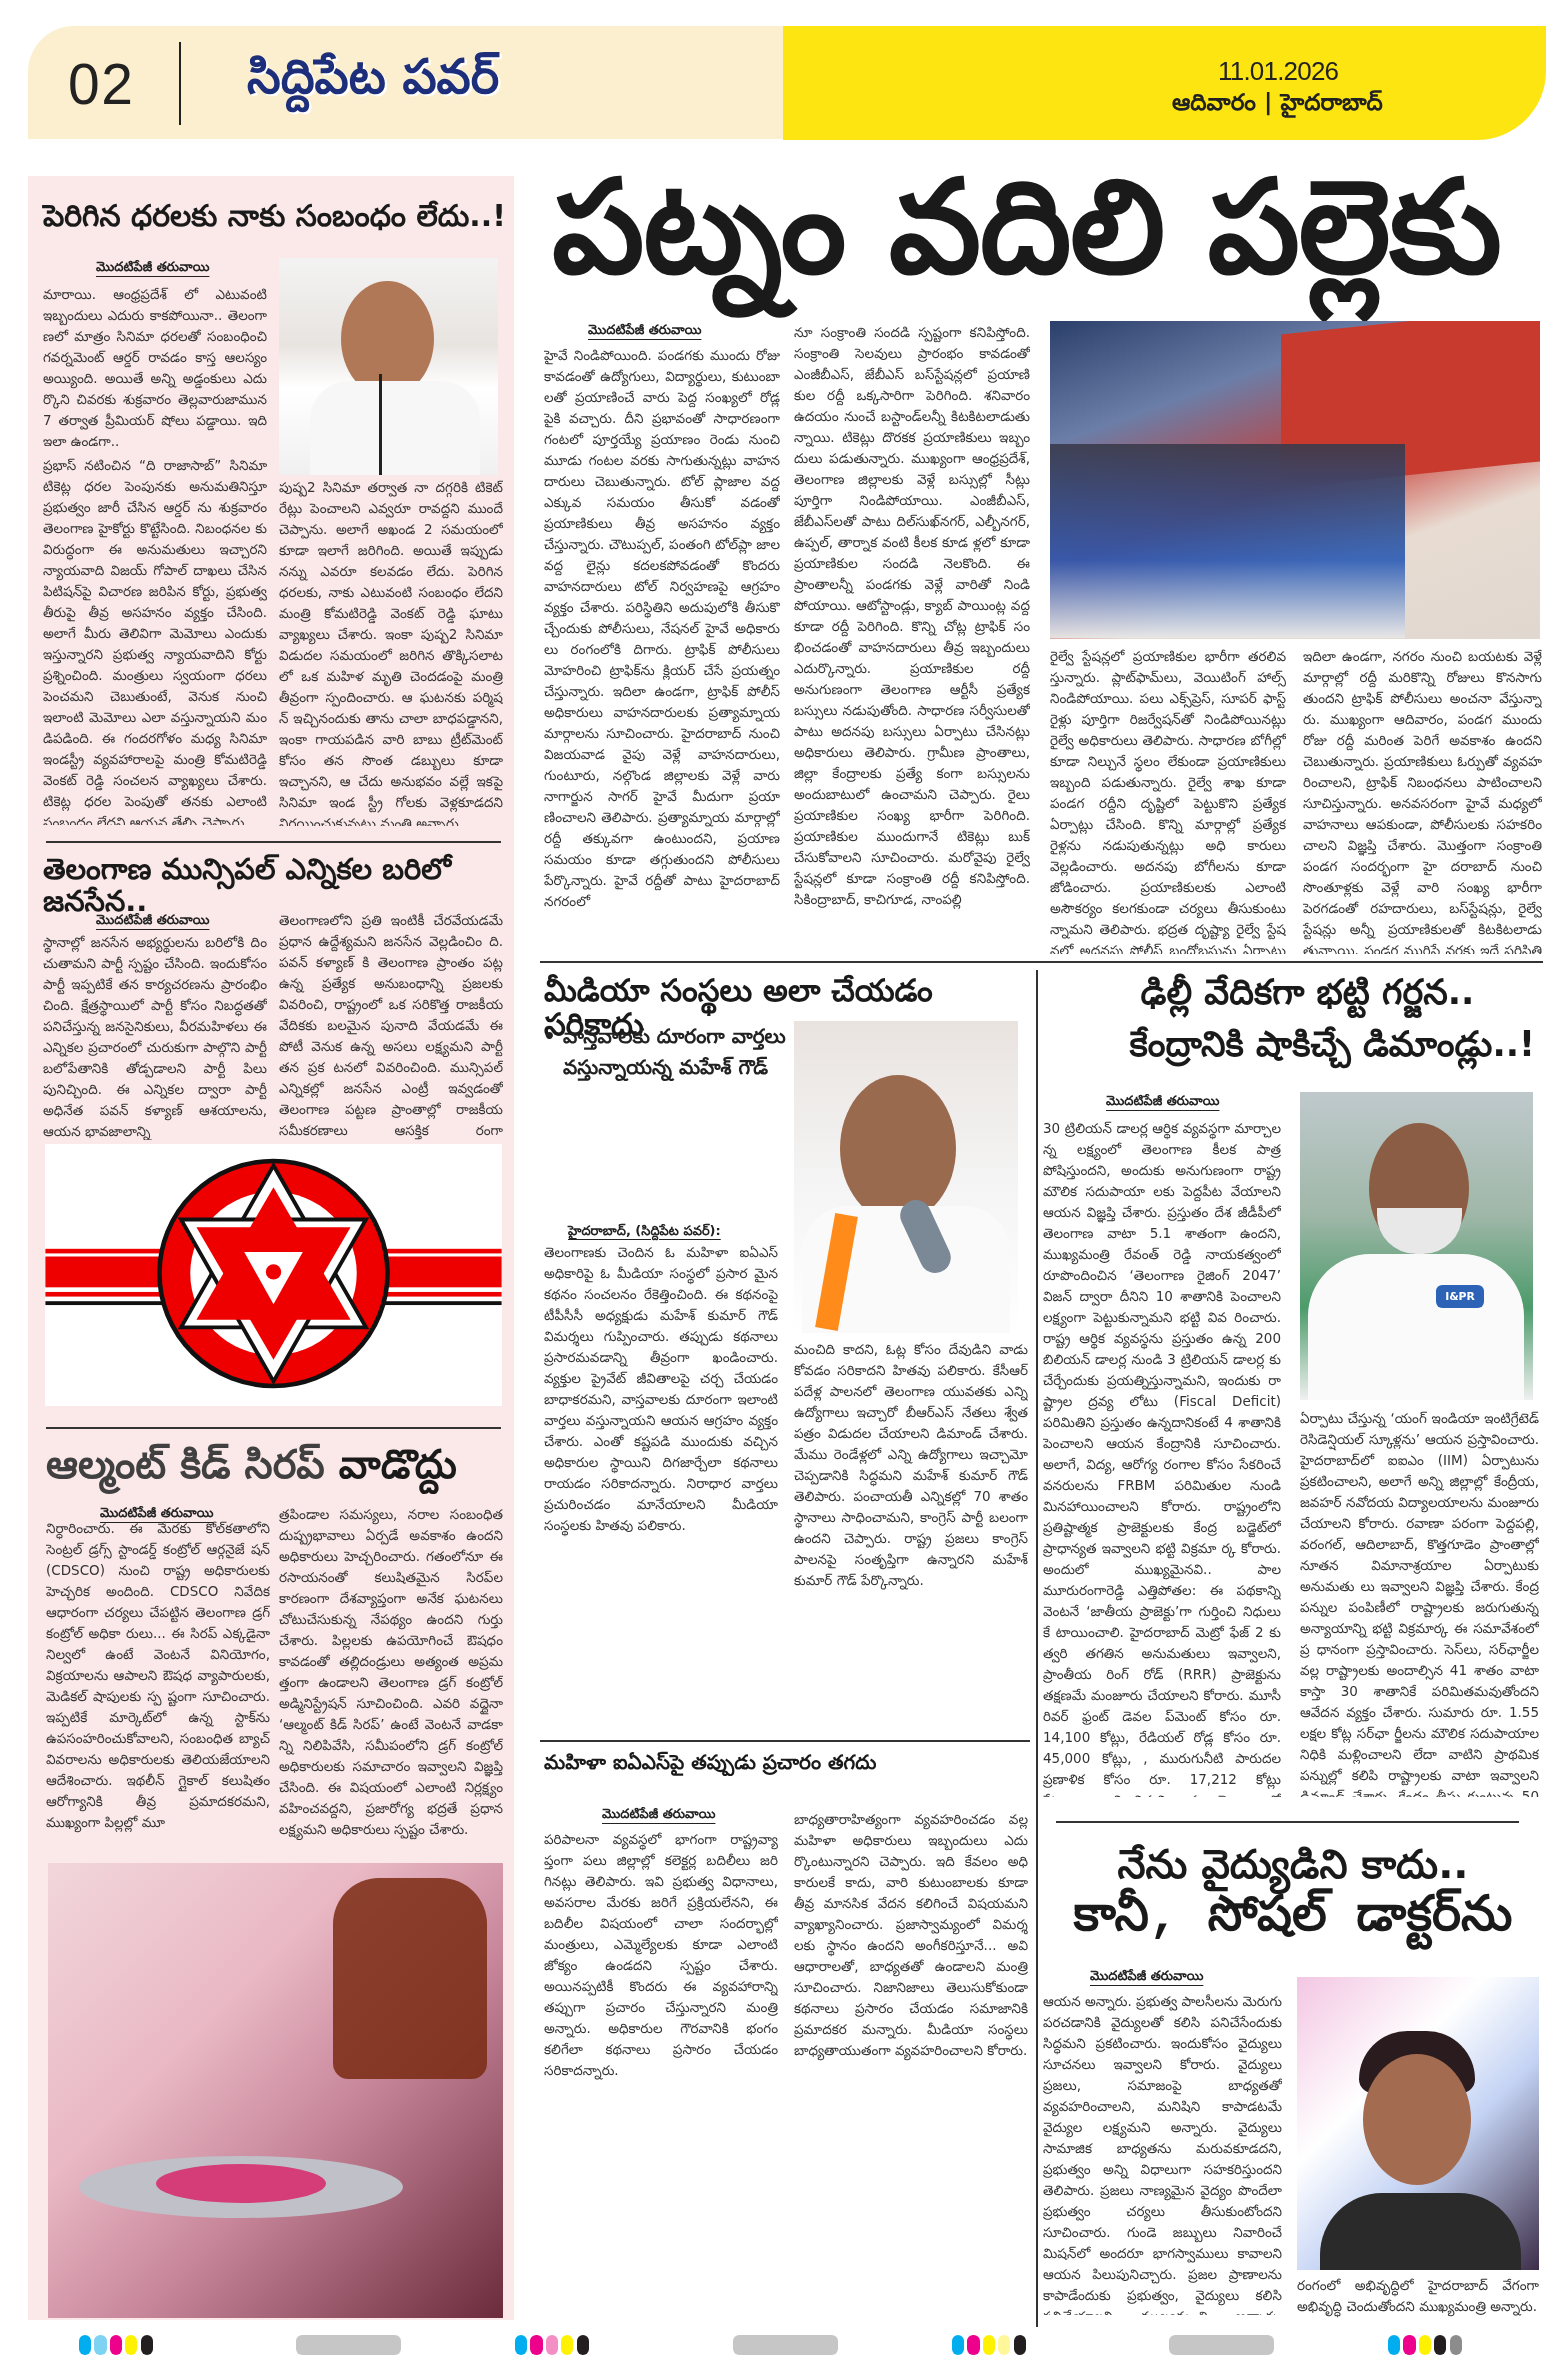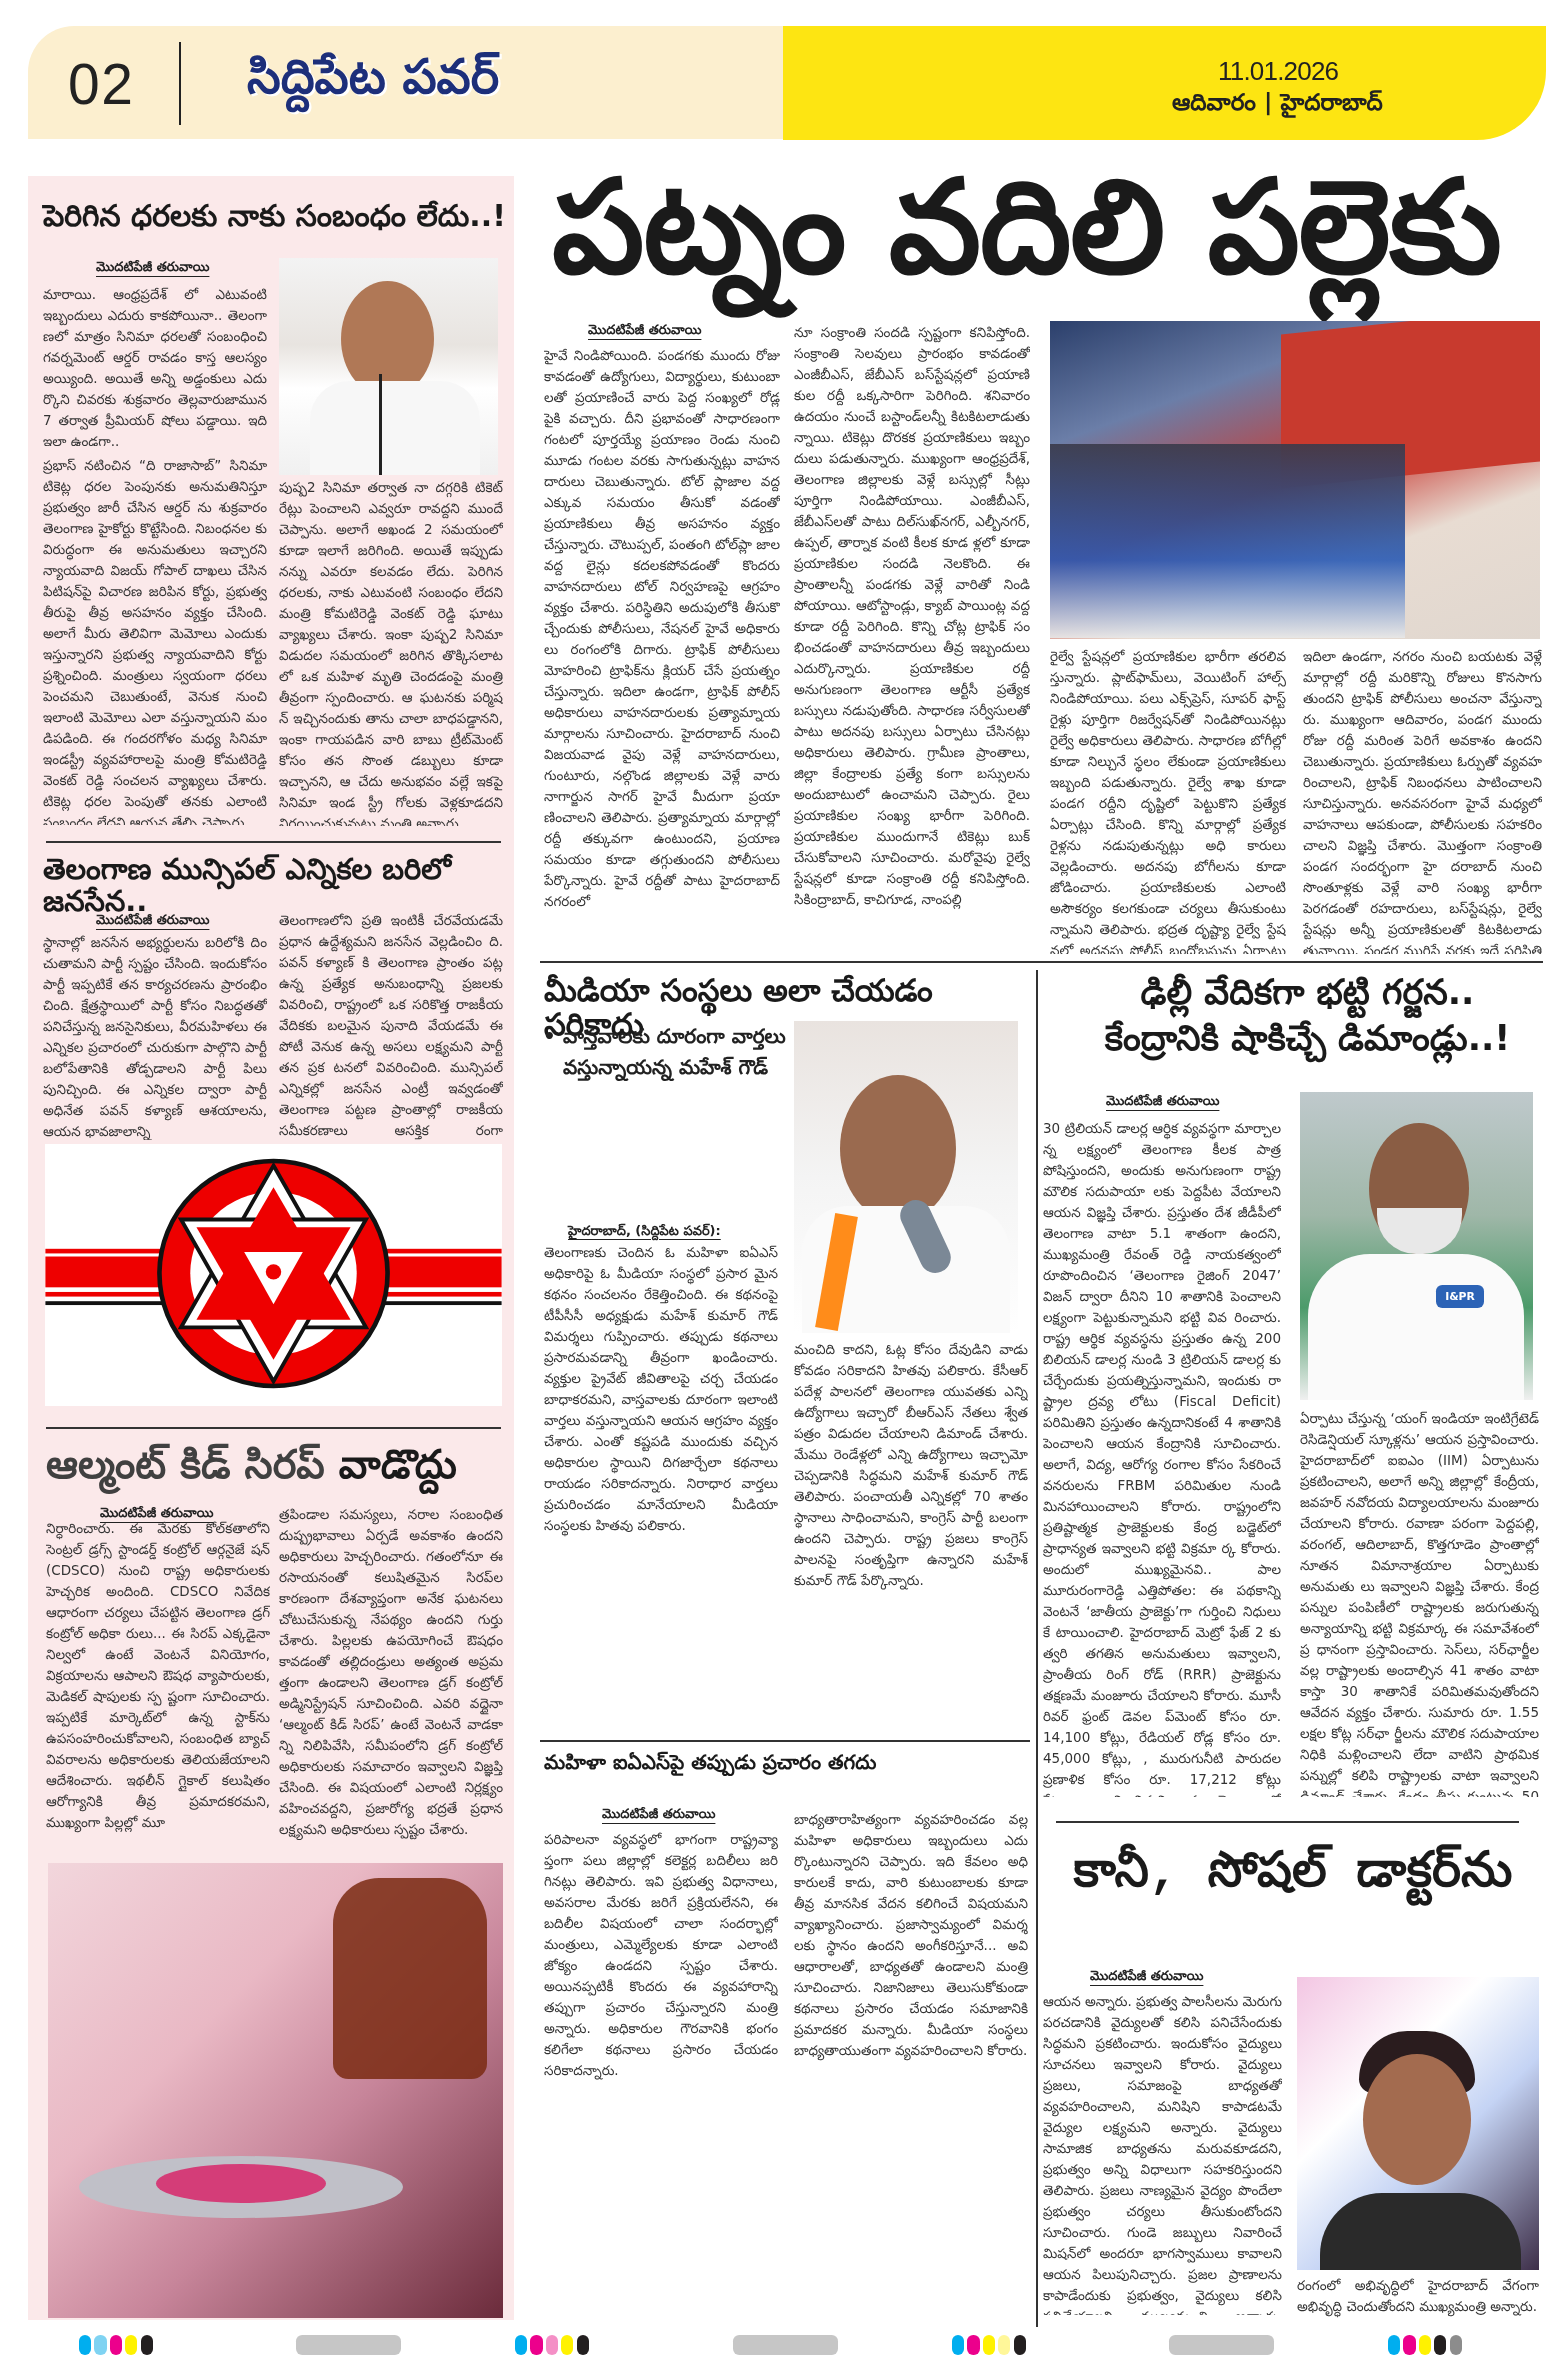--- a/index.html
+++ b/index.html
@@ -133,34 +133,35 @@
 <div class="abs body-text" style="left:794px;top:1339px;width:234px;height:396px;overflow:hidden;">మంచిది కాదని, ఓట్ల కోసం దేవుడిని వాడు కోవడం సరికాదని హితవు పలికారు. కేసీఆర్ పదేళ్ల పాలనలో తెలంగాణ యువతకు ఎన్ని ఉద్యోగాలు ఇచ్చారో బీఆర్ఎస్ నేతలు శ్వేత పత్రం విడుదల చేయాలని డిమాండ్ చేశారు. మేము రెండేళ్లలో ఎన్ని ఉద్యోగాలు ఇచ్చామో చెప్పడానికి సిద్ధమని మహేశ్ కుమార్ గౌడ్ తెలిపారు. పంచాయతీ ఎన్నికల్లో 70 శాతం స్థానాలు సాధించామని, కాంగ్రెస్ పార్టీ బలంగా ఉందని చెప్పారు. రాష్ట్ర ప్రజలు కాంగ్రెస్ పాలనపై సంతృప్తిగా ఉన్నారని మహేశ్ కుమార్ గౌడ్ పేర్కొన్నారు.</div>
 <div class="abs rule" style="left:540px;top:1740px;width:490px;"></div>
 
 <div class="abs story-title" style="left:544px;top:1751px;font-size:20px;width:486px;">మహిళా ఐఏఎస్‌పై తప్పుడు ప్రచారం తగదు</div>
 <div class="abs byline" style="left:602px;top:1806px;">మొదటిపేజీ తరువాయి</div>
 <div class="abs body-text" style="left:544px;top:1829px;width:234px;height:490px;overflow:hidden;">పరిపాలనా వ్యవస్థలో భాగంగా రాష్ట్రవ్యా ప్తంగా పలు జిల్లాల్లో కలెక్టర్ల బదిలీలు జరి గినట్లు తెలిపారు. ఇవి ప్రభుత్వ విధానాలు, అవసరాల మేరకు జరిగే ప్రక్రియలేనని, ఈ బదిలీల విషయంలో చాలా సందర్భాల్లో మంత్రులు, ఎమ్మెల్యేలకు కూడా ఎలాంటి జోక్యం ఉండదని స్పష్టం చేశారు. అయినప్పటికీ కొందరు ఈ వ్యవహారాన్ని తప్పుగా ప్రచారం చేస్తున్నారని మంత్రి అన్నారు. అధికారుల గౌరవానికి భంగం కలిగేలా కథనాలు ప్రసారం చేయడం సరికాదన్నారు.</div>
 <div class="abs body-text" style="left:794px;top:1809px;width:234px;height:511px;overflow:hidden;">బాధ్యతారాహిత్యంగా వ్యవహరించడం వల్ల మహిళా అధికారులు ఇబ్బందులు ఎదు ర్కొంటున్నారని చెప్పారు. ఇది కేవలం అధి కారులకే కాదు, వారి కుటుంబాలకు కూడా తీవ్ర మానసిక వేదన కలిగించే విషయమని వ్యాఖ్యానించారు. ప్రజాస్వామ్యంలో విమర్శ లకు స్థానం ఉందని అంగీకరిస్తూనే... అవి ఆధారాలతో, బాధ్యతతో ఉండాలని మంత్రి సూచించారు. నిజానిజాలు తెలుసుకోకుండా కథనాలు ప్రసారం చేయడం సమాజానికి ప్రమాదకర మన్నారు. మీడియా సంస్థలు బాధ్యతాయుతంగా వ్యవహరించాలని కోరారు.</div>
 
 <div class="abs story-title" style="left:1080px;top:973px;font-size:35px;width:455px;text-align:center;font-weight:900;">
   <div>ఢిల్లీ వేదికగా భట్టి గర్జన..</div>
-  <div style="margin-top:7px;">కేంద్రానికి షాకిచ్చే డిమాండ్లు..!</div>
+  <div style="margin-top:13px;text-align:right;">కేంద్రానికి షాకిచ్చే డిమాండ్లు..!</div>
 </div>
 <div class="abs byline" style="left:1106px;top:1093px;">మొదటిపేజీ తరువాయి</div>
 <div class="abs body-text" style="left:1043px;top:1118px;width:238px;height:679px;overflow:hidden;">30 ట్రిలియన్ డాలర్ల ఆర్థిక వ్యవస్థగా మార్చాల న్న లక్ష్యంలో తెలంగాణ కీలక పాత్ర పోషిస్తుందని, అందుకు అనుగుణంగా రాష్ట్ర మౌలిక సదుపాయా లకు పెద్దపీట వేయాలని ఆయన విజ్ఞప్తి చేశారు. ప్రస్తుతం దేశ జీడీపీలో తెలంగాణ వాటా 5.1 శాతంగా ఉందని, ముఖ్యమంత్రి రేవంత్ రెడ్డి నాయకత్వంలో రూపొందించిన ‘తెలంగాణ రైజింగ్ 2047’ విజన్ ద్వారా దీనిని 10 శాతానికి పెంచాలని లక్ష్యంగా పెట్టుకున్నామని భట్టి వివ రించారు. రాష్ట్ర ఆర్థిక వ్యవస్థను ప్రస్తుతం ఉన్న 200 బిలియన్ డాలర్ల నుండి 3 ట్రిలియన్ డాలర్ల కు చేర్చేందుకు ప్రయత్నిస్తున్నామని, ఇందుకు రా ష్ట్రాల ద్రవ్య లోటు (Fiscal Deficit) పరిమితిని ప్రస్తుతం ఉన్నదానికంటే 4 శాతానికి పెంచాలని ఆయన కేంద్రానికి సూచించారు. అలాగే, విద్య, ఆరోగ్య రంగాల కోసం సేకరించే వనరులను FRBM పరిమితుల నుండి మినహాయించాలని కోరారు. రాష్ట్రంలోని ప్రతిష్టాత్మక ప్రాజెక్టులకు కేంద్ర బడ్జెట్‌లో ప్రాధాన్యత ఇవ్వాలని భట్టి విక్రమా ర్క కోరారు. అందులో ముఖ్యమైనవి.. పాల మూరురంగారెడ్డి ఎత్తిపోతల: ఈ పథకాన్ని వెంటనే ‘జాతీయ ప్రాజెక్టు’గా గుర్తించి నిధులు కే టాయించాలి. హైదరాబాద్ మెట్రో ఫేజ్ 2 కు త్వరి తగతిన అనుమతులు ఇవ్వాలని, ప్రాంతీయ రింగ్ రోడ్ (RRR) ప్రాజెక్టును తక్షణమే మంజూరు చేయాలని కోరారు. మూసీ రివర్ ఫ్రంట్ డెవల ప్‌మెంట్ కోసం రూ. 14,100 కోట్లు, రేడియల్ రోడ్ల కోసం రూ. 45,000 కోట్లు, , మురుగునీటి పారుదల ప్రణాళిక కోసం రూ. 17,212 కోట్లు కేటాయించాలని విన్నవించారు. తెలంగాణలో విద్యారంగానికి ప్రభుత్వం ఇస్తున్న ప్రాధాన్యతను వివరిస్తూ.. 119 నియోజకవర్గాల్లో</div>
 <div class="abs photo" style="left:1300px;top:1092px;width:233px;height:308px;background:linear-gradient(180deg,#bfc9cc 0%,#9fb7a8 40%,#4c9b6a 70%,#f0f0f0 100%);">
   <div class="face" style="left:69px;top:31px;width:100px;height:131px;background:#8a5d44;"></div>
   <div class="abs" style="left:77px;top:116px;width:85px;height:46px;background:#e8e8e8;border-radius:0 0 39px 39px;"></div>
   <div class="abs" style="left:7.7px;top:162px;width:216px;height:147px;background:#fafafa;border-radius:62px 62px 0 0;"></div>
   <div class="abs" style="left:136px;top:193px;width:48px;height:23px;background:#2c63b6;border-radius:6.2px;color:#fff;font-size:10.8px;font-weight:700;text-align:center;line-height:23px;">I&amp;PR</div>
 </div>
 <div class="abs body-text" style="left:1300px;top:1408px;width:239px;height:389px;overflow:hidden;">ఏర్పాటు చేస్తున్న ‘యంగ్ ఇండియా ఇంటిగ్రేటెడ్ రెసిడెన్షియల్ స్కూళ్లను’ ఆయన ప్రస్తావించారు. హైదరాబాద్‌లో ఐఐఎం (IIM) ఏర్పాటును ప్రకటించాలని, అలాగే అన్ని జిల్లాల్లో కేంద్రీయ, జవహర్ నవోదయ విద్యాలయాలను మంజూరు చేయాలని కోరారు. రవాణా పరంగా పెద్దపల్లి, వరంగల్, ఆదిలాబాద్, కొత్తగూడెం ప్రాంతాల్లో నూతన విమానాశ్రయాల ఏర్పాటుకు అనుమతు లు ఇవ్వాలని విజ్ఞప్తి చేశారు. కేంద్ర పన్నుల పంపిణీలో రాష్ట్రాలకు జరుగుతున్న అన్యాయాన్ని భట్టి విక్రమార్క ఈ సమావేశంలో ప్ర ధానంగా ప్రస్తావించారు. సెస్‌లు, సర్‌ఛార్జీల వల్ల రాష్ట్రాలకు అందాల్సిన 41 శాతం వాటా కాస్తా 30 శాతానికే పరిమితమవుతోందని ఆవేదన వ్యక్తం చేశారు. సుమారు రూ. 1.55 లక్షల కోట్ల సర్‌ఛా ర్జీలను మౌలిక సదుపాయాల నిధికి మళ్లించాలని లేదా వాటిని ప్రాథమిక పన్నుల్లో కలిపి రాష్ట్రాలకు వాటా ఇవ్వాలని డిమాండ్ చేశారు. కేంద్రం తీసు కుంటున్న 50 ఏళ్ల వడ్డీ లేని రుణాలను గ్రాంట్లుగా మార్చాలని ఆయన కోరారు. సహకార సమాఖ్య స్ఫూర్తితో కేంద్రం తెలంగాణ అభ్యర్థనలను సా నుకూలంగా పరిశీలిస్తుందని ఆశిస్తున్నట్లు భట్టి విక్రమార్క తన ప్రసంగాన్ని ముగించారు.</div>
 <div class="abs rule" style="left:1056px;top:1821px;width:463px;"></div>
 
 <div class="abs story-title" style="left:1046px;top:1842px;font-size:40px;width:494px;text-align:center;font-weight:900;">
+  <div>నేను వైద్యుడిని కాదు..</div>
   <div style="margin-top:4.6px;font-size:49px;font-family:Liberation Mono, monospace;">కానీ, సోషల్ డాక్టర్‌ను</div>
 </div>
 <div class="abs byline" style="left:1090px;top:1968px;">మొదటిపేజీ తరువాయి</div>
 <div class="abs body-text" style="left:1043px;top:1991px;width:239px;height:324px;overflow:hidden;">ఆయన అన్నారు. ప్రభుత్వ పాలసీలను మెరుగు పరచడానికి వైద్యులతో కలిసి పనిచేసేందుకు సిద్ధమని ప్రకటించారు. ఇందుకోసం వైద్యులు సూచనలు ఇవ్వాలని కోరారు. వైద్యులు ప్రజలు, సమాజంపై బాధ్యతతో వ్యవహరించాలని, మనిషిని కాపాడటమే వైద్యుల లక్ష్యమని అన్నారు. వైద్యులు సామాజిక బాధ్యతను మరువకూడదని, ప్రభుత్వం అన్ని విధాలుగా సహకరిస్తుందని తెలిపారు. ప్రజలు నాణ్యమైన వైద్యం పొందేలా ప్రభుత్వం చర్యలు తీసుకుంటోందని సూచించారు. గుండె జబ్బులు నివారించే మిషన్‌లో అందరూ భాగస్వాములు కావాలని ఆయన పిలుపునిచ్చారు. ప్రజల ప్రాణాలను కాపాడేందుకు ప్రభుత్వం, వైద్యులు కలిసి పనిచేయాలని ముఖ్యమంత్రి అన్నారు. నాణ్యమైన ఆరోగ్య సంరక్షణ కోసం అందరూ కృషి చేయాలని కోరారు. ఆరోగ్య</div>
 <div class="abs photo" style="left:1297px;top:1977px;width:242px;height:293px;background:linear-gradient(135deg,#f3c6e3 0%,#ffffff 35%,#c4d3f4 60%,#3d2e48 100%);">
   <div class="abs" style="left:62px;top:54px;width:116px;height:62px;background:#2a1c1e;border-radius:54px 54px 15.4px 15.4px;"></div>
   <div class="face" style="left:66px;top:77px;width:108px;height:131px;background:#a36b4f;"></div>
   <div class="abs" style="left:23px;top:216px;width:201px;height:77px;background:#2a2a2a;border-radius:62px 62px 0 0;"></div>
 </div>
 <div class="abs body-text" style="left:1297px;top:2275px;width:242px;height:43px;overflow:hidden;">రంగంలో అభివృద్ధిలో హైదరాబాద్ వేగంగా అభివృద్ధి చెందుతోందని ముఖ్యమంత్రి అన్నారు.</div>

